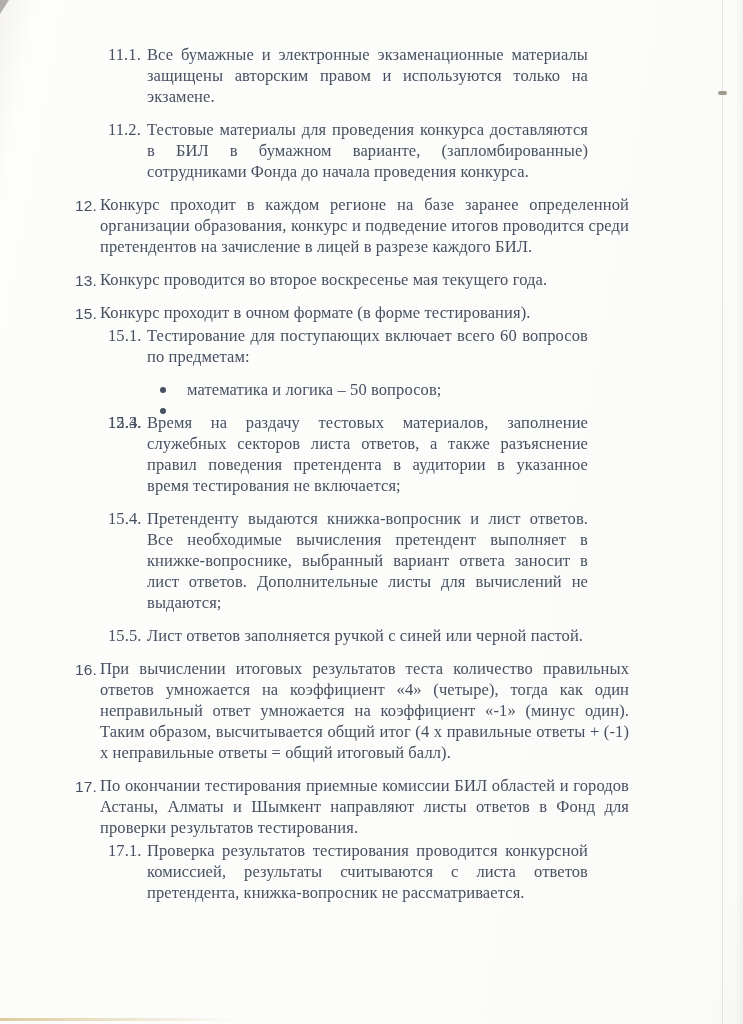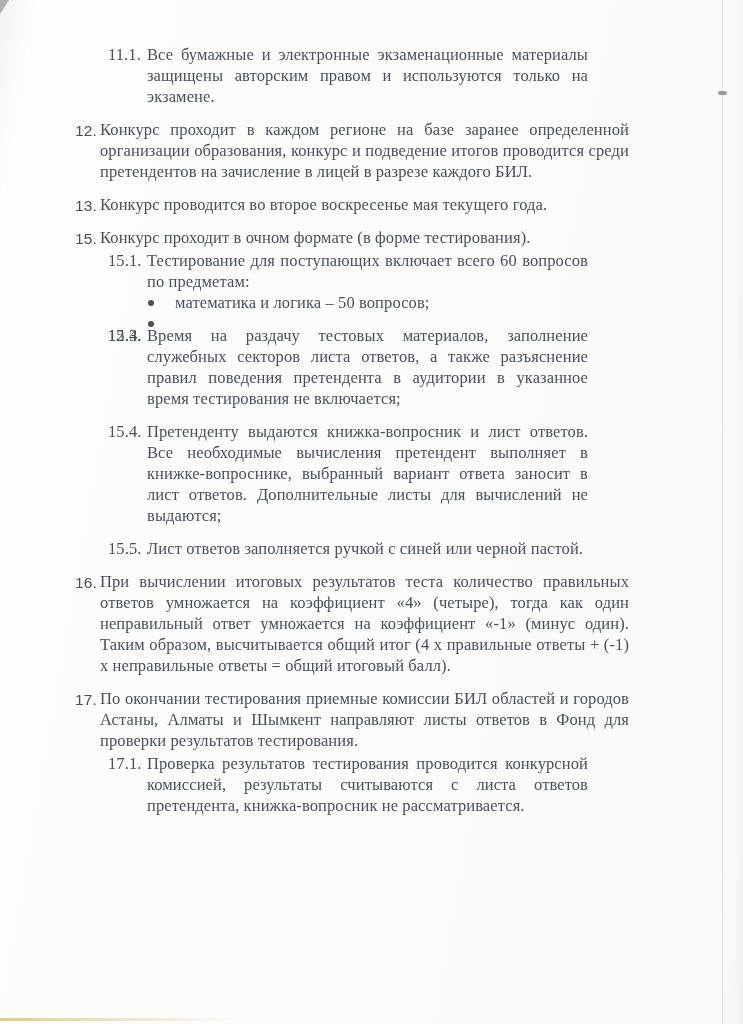--- a/index.html
+++ b/index.html
@@ -52,21 +52,21 @@
     text-align: left;
   }
   .block.tight {
     margin-bottom: 2px;
   }
   .txt {
     min-height: 21px;
   }
   ul.bullets {
     list-style: none;
-    margin: 0;
+    margin: 12px;
     padding: 0;
     text-align: left;
   }
   ul.bullets li {
     position: relative;
     padding-left: 28px;
   }
   ul.bullets li .dot {
     position: absolute;
     left: 1px;
@@ -128,20 +128,24 @@
 <div class="fold-line-right"></div>
 <div class="speck-right"></div>
 <div class="bottom-edge-tan"></div>
 <div class="right-edge-shade"></div>
 
 <div class="page-content">
     <div class="block sub">
       <span class="num">11.1.</span>
       <div class="txt">Все бумажные и электронные экзаменационные материалы защищены авторским правом и используются только на экзамене.</div>
     </div>
+    <div class="block sub">
+      <span class="num">11.2.</span>
+      <div class="txt">Тестовые материалы для проведения конкурса доставляются в БИЛ в бумажном варианте, (запломбированные) сотрудниками Фонда до начала проведения конкурса.</div>
+    </div>
     <div class="block main">
       <span class="num">12.</span>
       <div class="txt">Конкурс проходит в каждом регионе на базе заранее определенной организации образования, конкурс и подведение итогов проводится среди претендентов на зачисление в лицей в разрезе каждого БИЛ.</div>
     </div>
     <div class="block main">
       <span class="num">13.</span>
       <div class="txt">Конкурс проводится во второе воскресенье мая текущего года.</div>
     </div>
     <div class="block main tight">
       <span class="num">15.</span>

